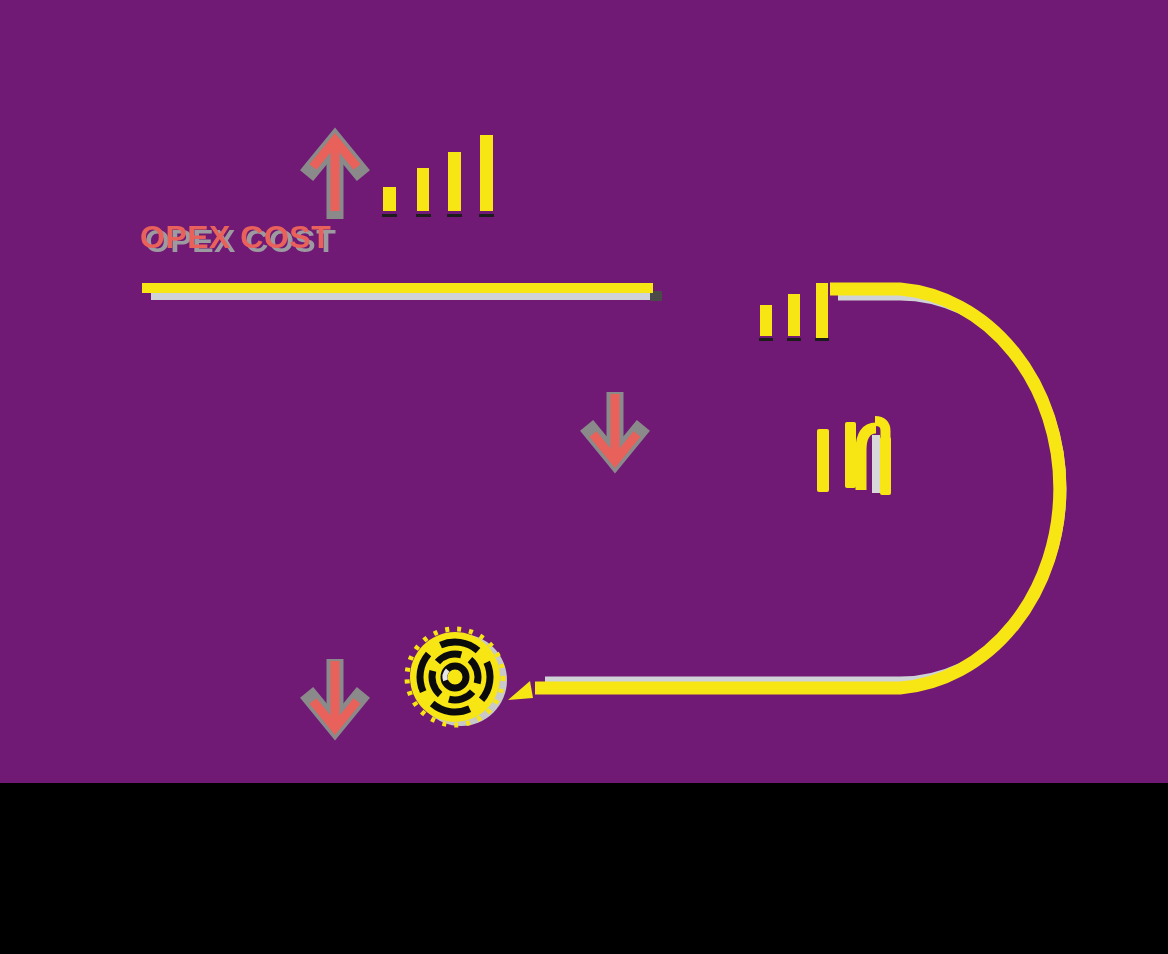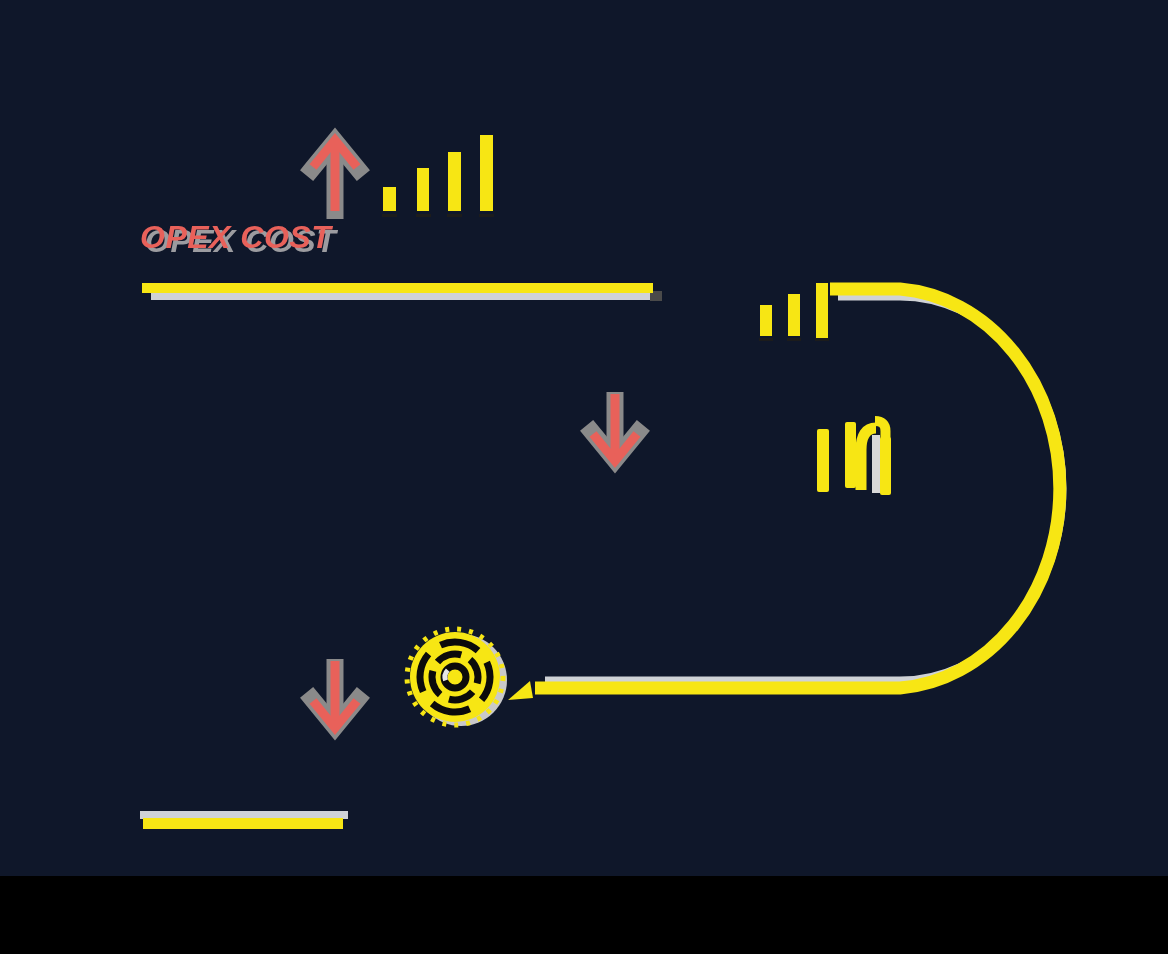--- a/index.html
+++ b/index.html
@@ -1,18 +1,18 @@
 <!DOCTYPE html>
 <html><head>
 <meta charset="utf-8">
 <style>
   html,body{margin:0;padding:0;background:#000;}
   .canvas{
-    position:relative;width:1168px;height:876px;background:#0f172a;
-    overflow:hidden;font-family:"Liberation Sans",sans-serif;font-style:italic;
+    position:relative;width:1168px;height:783px;background:#701a75;
+    overflow:hidden;font-family:"Liberation Sans",sans-serif;
   }
   .label{
     position:absolute;font-weight:700;font-size:32px;letter-spacing:.5px;
     color:#e8615a;text-shadow:5px 4px 0 #9c9ca0;white-space:nowrap;line-height:32px;
   }
   .asset-label div{line-height:31px;}
   .abs{position:absolute;}
   .yline{position:absolute;background:#f7e614;}
   .gline{position:absolute;background:#cfd2d6;}
   svg{display:block;overflow:visible;}

